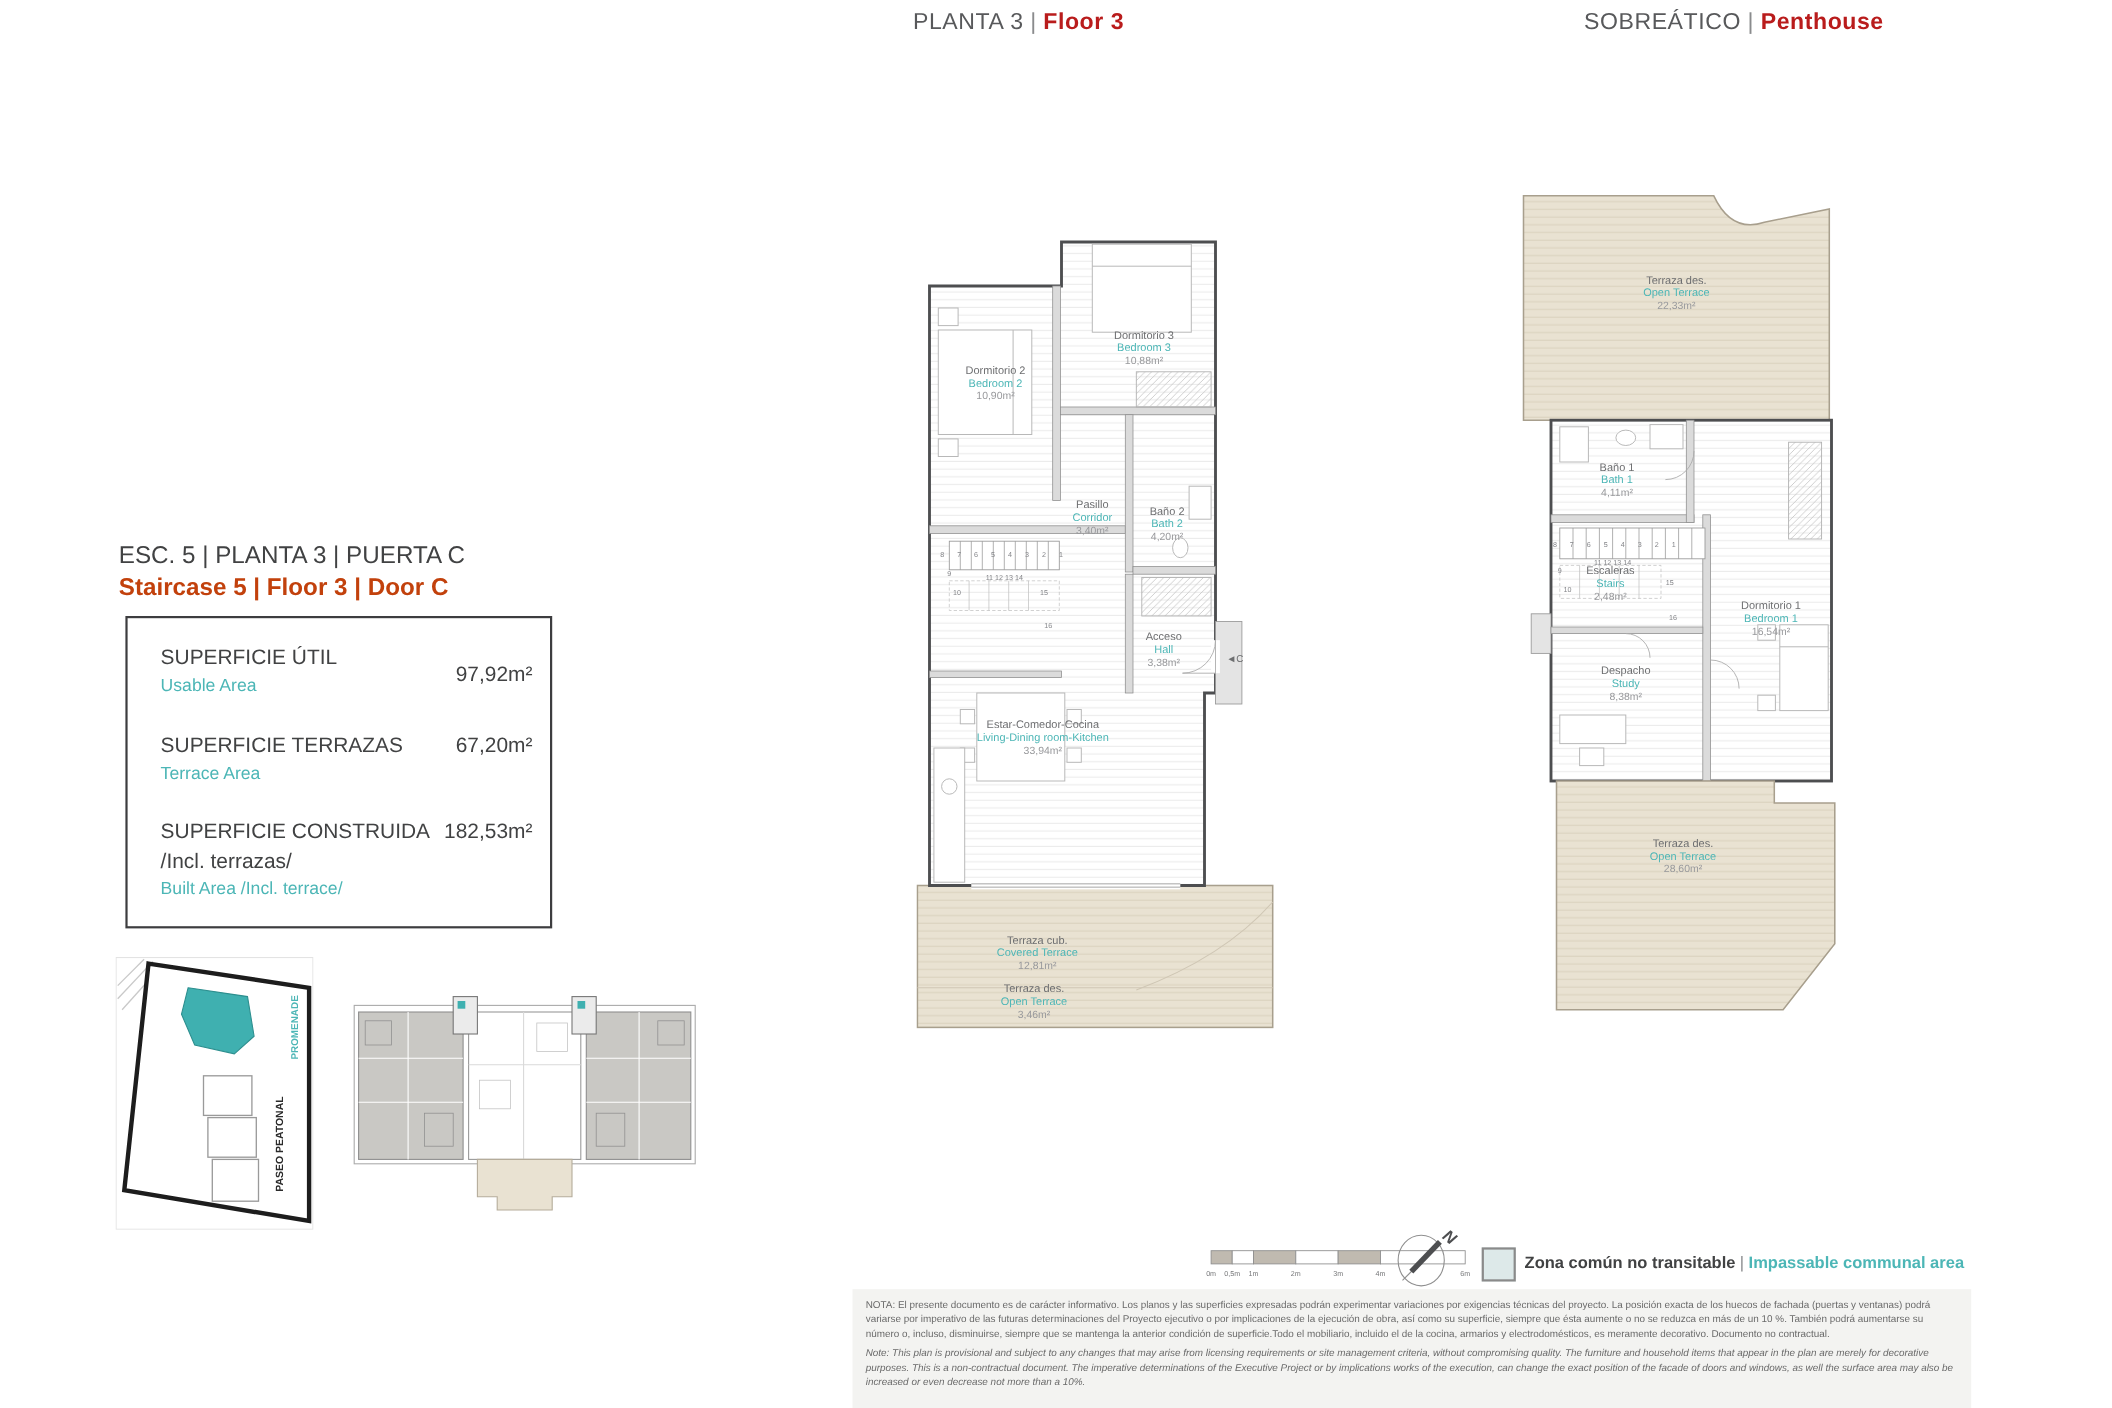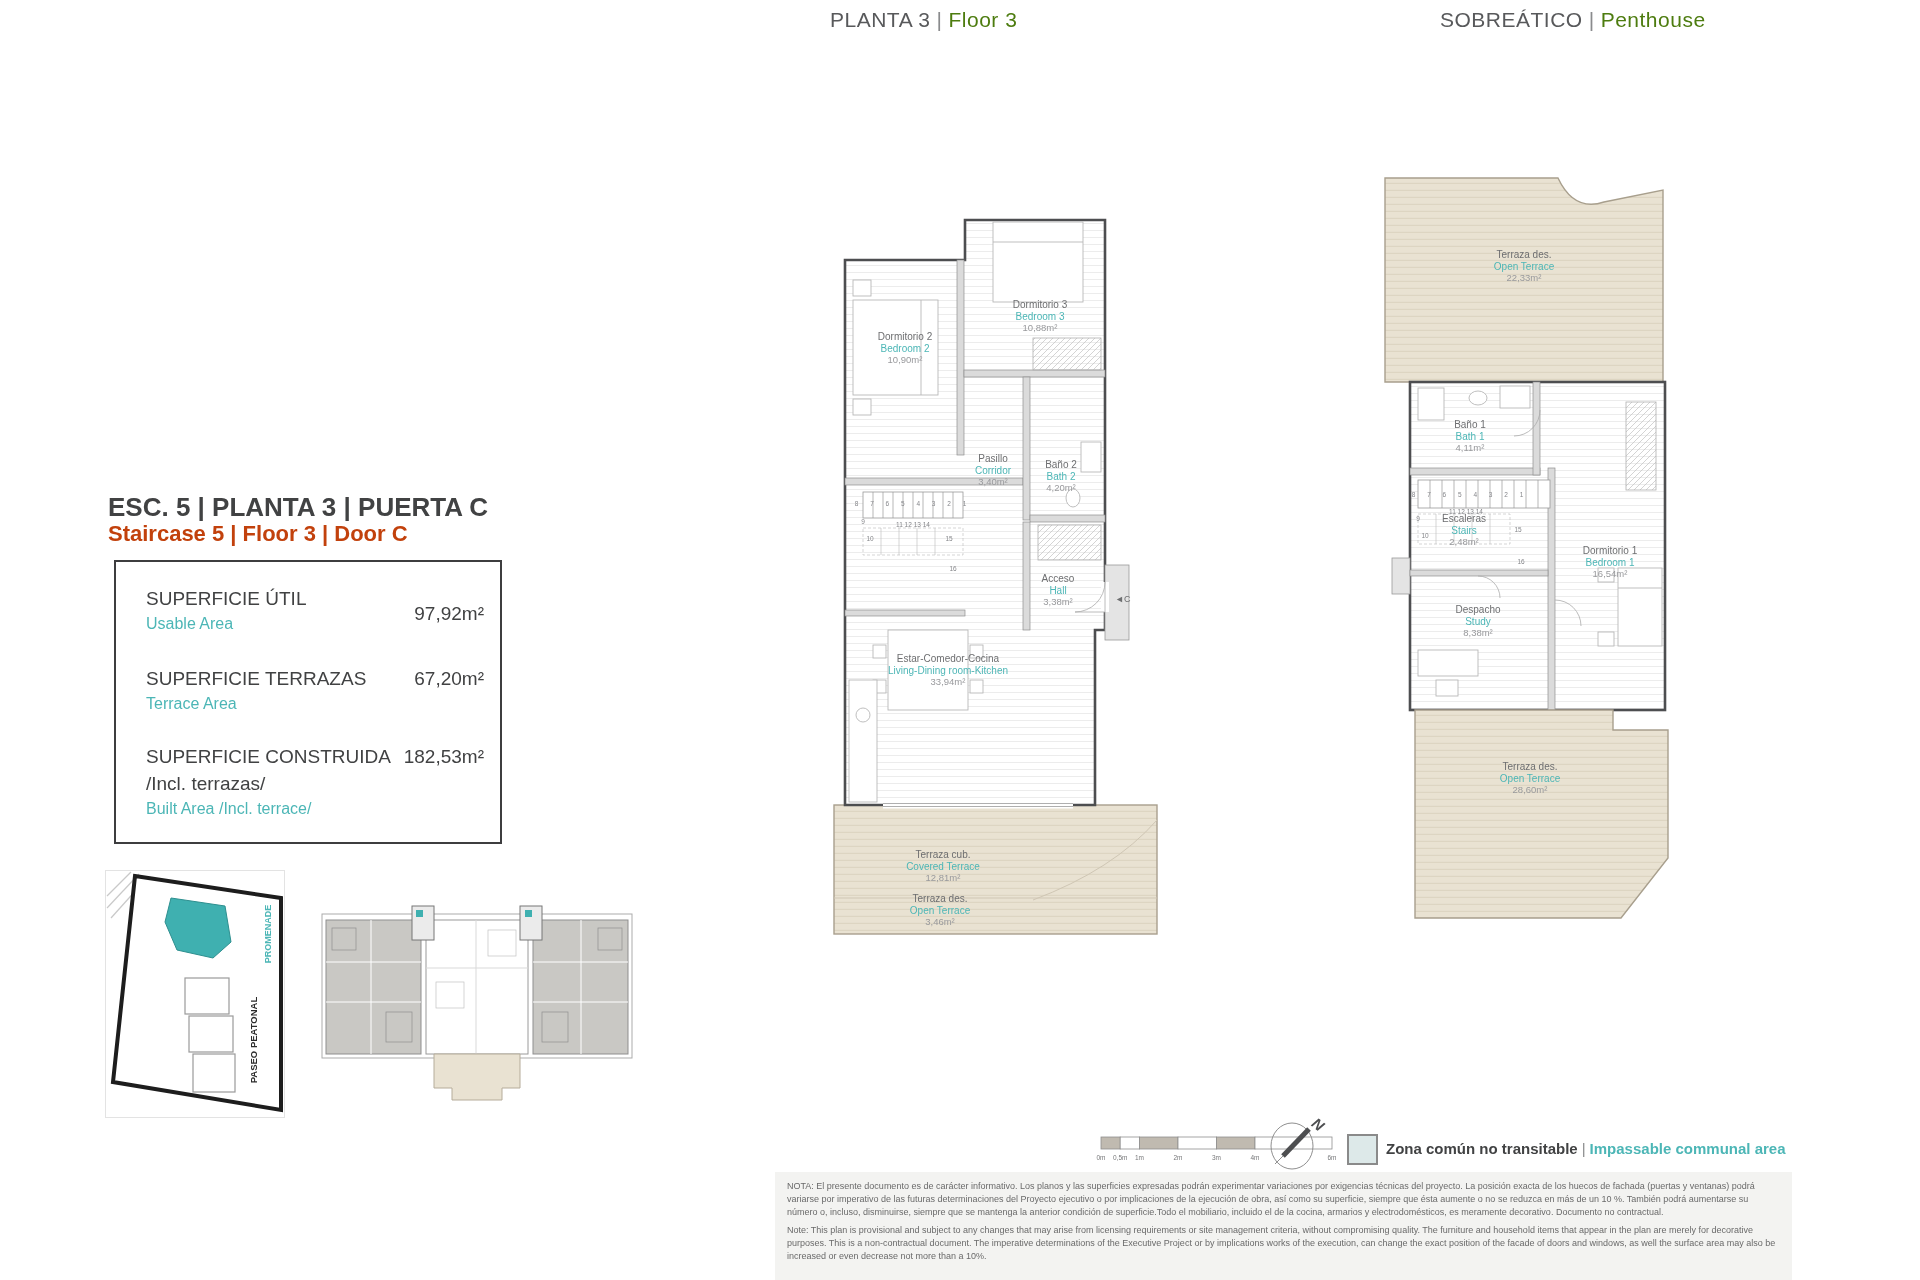--- a/index.html
+++ b/index.html
@@ -1,24 +1,24 @@
 <!DOCTYPE html>
 <html><head>
 <meta charset="utf-8">
 <style>
   html,body{margin:0;padding:0;background:#fff;}
   .page{position:relative;width:1920px;height:1280px;background:#ffffff;
         font-family:"Liberation Sans",sans-serif;overflow:hidden;color:#58595b;}
-  .teal{color:#4d7c0f;}
+  .teal{color:#b91c1c;font-weight:bold;}
   .abs{position:absolute;}
   
   .sheet-title{position:absolute;top:8px;font-size:21px;letter-spacing:.5px;color:#58595b;white-space:nowrap;}
   .sheet-title .sep{color:#8a8b8d;padding:0 6px;}
   
-  .unit-head-es{position:absolute;left:108px;top:492px;font-size:26px;font-weight:700;color:#414243;white-space:nowrap;}
+  .unit-head-es{position:absolute;left:108px;top:492px;font-size:22px;font-weight:400;color:#414243;white-space:nowrap;}
   .unit-head-en{position:absolute;left:108px;top:521px;font-size:22px;font-weight:700;color:#c2410c;white-space:nowrap;}
   .info-box{position:absolute;left:114px;top:560px;width:384px;height:280px;border:2px solid #3d3d3f;background:#fff;}
   .info-box .lab{position:absolute;left:30px;font-size:19px;color:#414243;white-space:nowrap;}
   .info-box .lab-en{position:absolute;left:30px;font-size:16px;color:#4cb6b6;white-space:nowrap;}
   .info-box .val{position:absolute;right:16px;font-size:19px;color:#414243;white-space:nowrap;}
   
   .pl-txt{font-family:"Liberation Sans",sans-serif;text-anchor:middle;}
   .t-es{fill:#6d6e70;font-size:10px;}
   .t-en{fill:#4cb6b6;font-size:10px;}
   .t-ar{fill:#98999c;font-size:9.5px;}
@@ -30,21 +30,21 @@
   .tread{stroke:#9a9a9a;stroke-width:.7;}
   .tread2{stroke:#c3c3c3;stroke-width:.7;}
   
   .legend-text{position:absolute;left:1386px;top:1140px;font-size:15px;color:#414243;white-space:nowrap;font-weight:600;}
   .legend-text .sep{color:#8a8b8d;font-weight:400;padding:0 4px;}
   .legend-text .en{color:#4cb6b6;font-weight:700;}
   .legend-swatch{position:absolute;left:1347px;top:1134px;width:27px;height:27px;background:#dde9e9;border:2px solid #8a8a8a;}
   .disclaimer{position:absolute;left:775px;top:1172px;width:1017px;height:124px;background:#f3f3f1;
               color:#6a6a6a;font-size:9px;line-height:13px;}
   .disclaimer .es-note{position:absolute;left:12px;top:8px;width:993px;}
-  .disclaimer .en-note{position:absolute;left:12px;top:52px;width:993px;}
+  .disclaimer .en-note{position:absolute;left:12px;top:52px;width:993px;font-style:italic;}
   .disclaimer .ver{position:absolute;right:16px;bottom:6px;font-style:italic;}
   svg text{font-family:"Liberation Sans",sans-serif;}
 </style>
 </head>
 <body>
 
 <div class="page">
 
   <svg width="0" height="0" style="position:absolute" aria-hidden="true">
     <defs>

